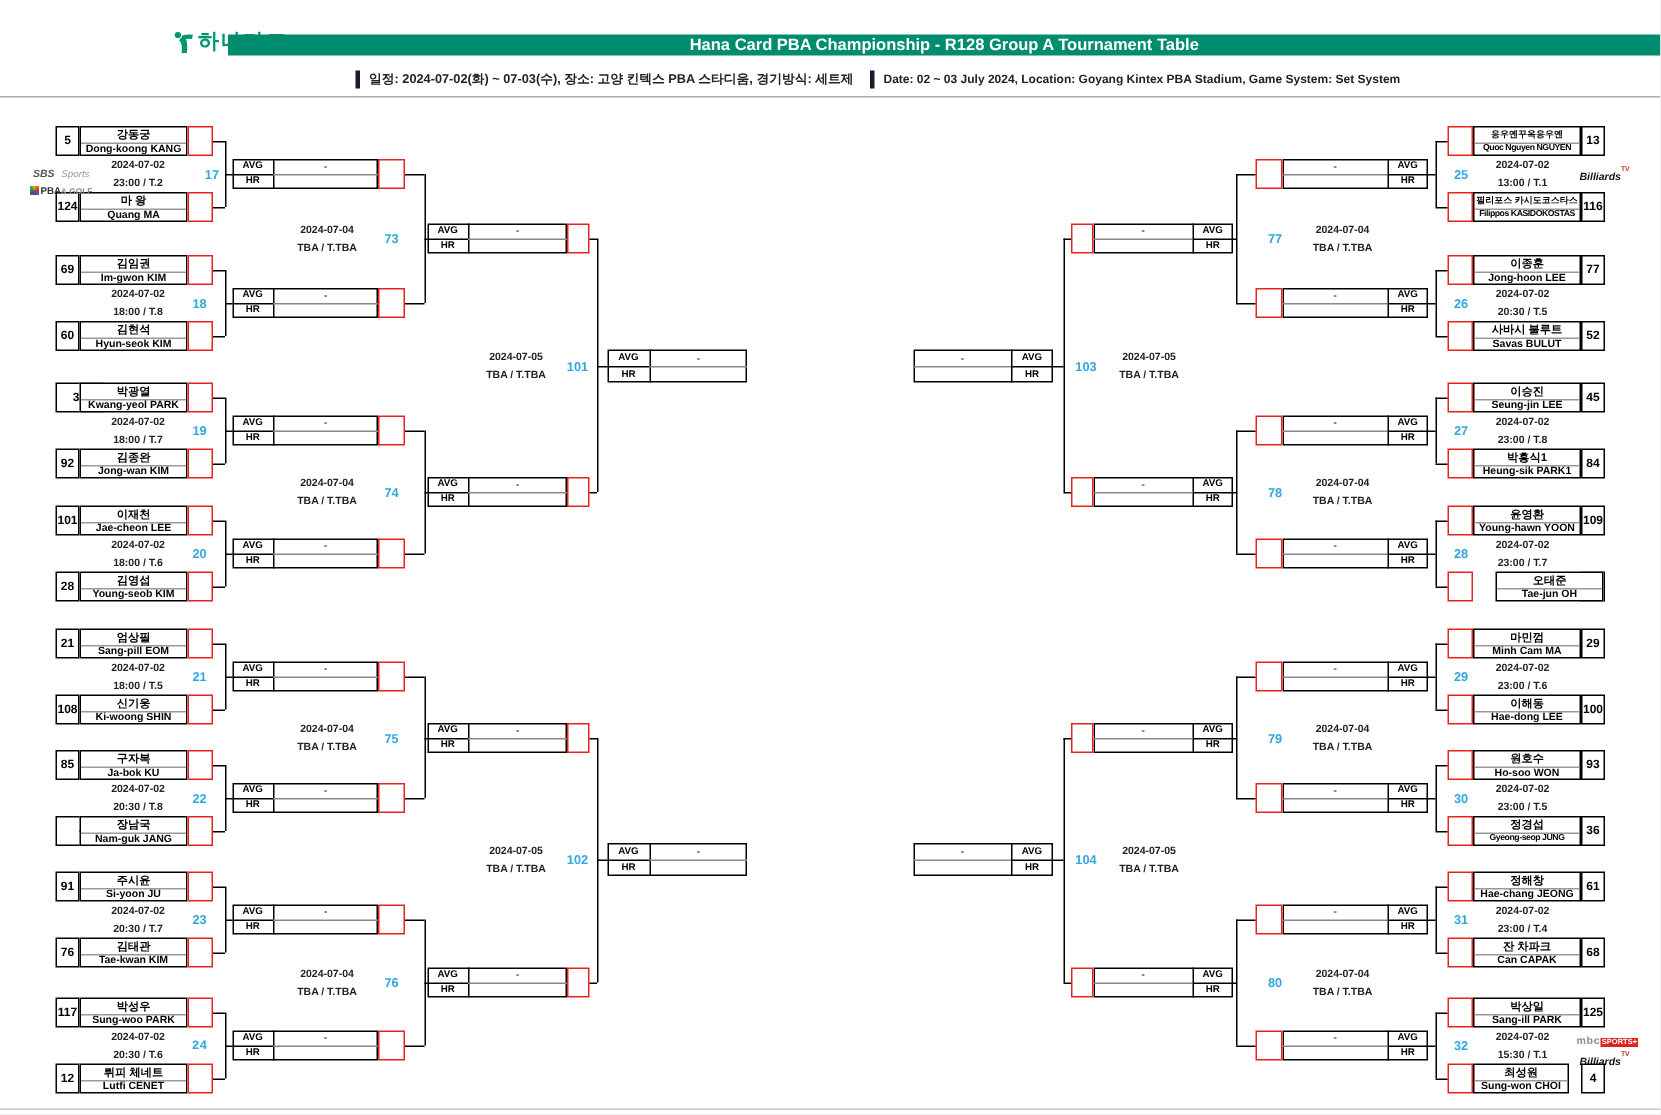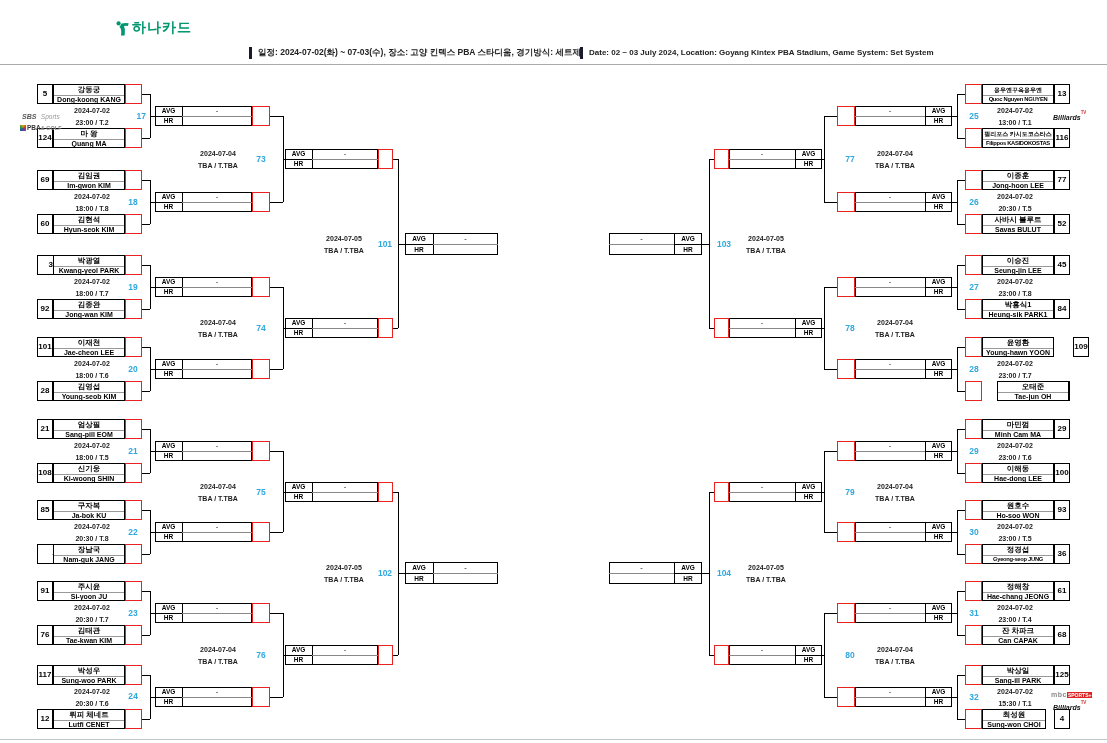--- a/index.html
+++ b/index.html
@@ -53,22 +53,23 @@
 <div class="page">
 
   <div class="hanalogo">
     <svg width="13" height="15" viewBox="0 0 13 15">
       <circle cx="2.6" cy="2.4" r="2.1" fill="#00966E"></circle>
       <path d="M5.6 2.6 Q9 1.6 12.6 2.2 L12 5.0 Q9.2 4.6 7.8 5.2 Q9.4 7.2 8.6 14.4 L5.0 14.4 Q6.0 7.8 3.4 5.8 Q4.8 4.6 5.6 2.6 Z" fill="#00966E"></path>
     </svg>
     <span>하나카드</span>
   </div>
 
+  <div class="greenbar">Hana Card PBA Championship - R128 Group A Tournament Table</div>
 
-  <div class="inforow" style="left:237px;margin-left:12px;">
+  <div class="inforow" style="left:237px;">
     <span class="vbar"></span><span style="font-weight:600;">일정: 2024-07-02(화) ~ 07-03(수), 장소: 고양 킨텍스 PBA 스타디움, 경기방식: 세트제</span>
   </div>
   <div class="inforow" style="left:580px;">
     <span class="vbar"></span><span style="font-size:8px;font-weight:700;">Date: 02 ~ 03 July 2024, Location: Goyang Kintex PBA Stadium, Game System: Set System</span>
   </div>
 
   <div class="rule" style="left:0;top:64px;width:1107px;height:1px;"></div>
   <div class="rule" style="left:0;top:739px;width:1107px;height:1px;background:#c5c5c5;"></div>
 
   <div id="bracket">
@@ -376,21 +377,21 @@
       <div class="ctext valcell" style="left: 855px; top: 277px; width: 70px; height: 10px;">-</div>
       <div class="ctext valcell" style="left: 855px; top: 287px; width: 70px; height: 10px;"></div>
       <div class="line" style="left: 925px; top: 277px; width: 1px; height: 20px;"></div>
       <div class="line" style="left: 925px; top: 287px; width: 27px; height: 1px;"></div>
       <div class="divline" style="left: 855px; top: 287px; width: 70px; height: 1px;"></div>
       <div class="redbx" style="left: 837px; top: 277px; width: 18px; height: 20px;"></div>
       <div class="line" style="left: 957px; top: 265px; width: 8px; height: 1px;"></div>
       <div class="line" style="left: 957px; top: 309px; width: 8px; height: 1px;"></div>
       <div class="line" style="left: 957px; top: 265px; width: 1px; height: 44px;"></div>
       <div class="line" style="left: 952px; top: 287px; width: 5px; height: 1px;"></div>
-      <div class="bx" style="left: 1054px; top: 337px; width: 16px; height: 20px; text-align: center; font-size: 8px; font-weight: 700; line-height: 18px; margin-left: 19px;">109</div>
+      <div class="bx" style="left: 1054px; top: 337px; width: 16px; height: 20px; text-align: center; font-size: 8px; font-weight: 700; line-height: 18px;">109</div>
       <div class="bx" style="left: 982px; top: 337px; width: 72px; height: 20px;">
         <div class="pb-ko">윤영환</div>
         <div class="pb-en">Young-hawn YOON</div>
       </div>
       <div class="redbx" style="left: 965px; top: 337px; width: 17px; height: 20px;"></div>
       <div class="bx" style="left: 1054px; top: 381px; width: 16px; height: 20px; text-align: center; font-size: 8px; font-weight: 700; line-height: 18px;">20</div>
       <div class="bx" style="left: 982px; top: 381px; width: 72px; height: 20px; margin-left: 15px;">
         <div class="pb-ko">오태준</div>
         <div class="pb-en">Tae-jun OH</div>
       </div>

